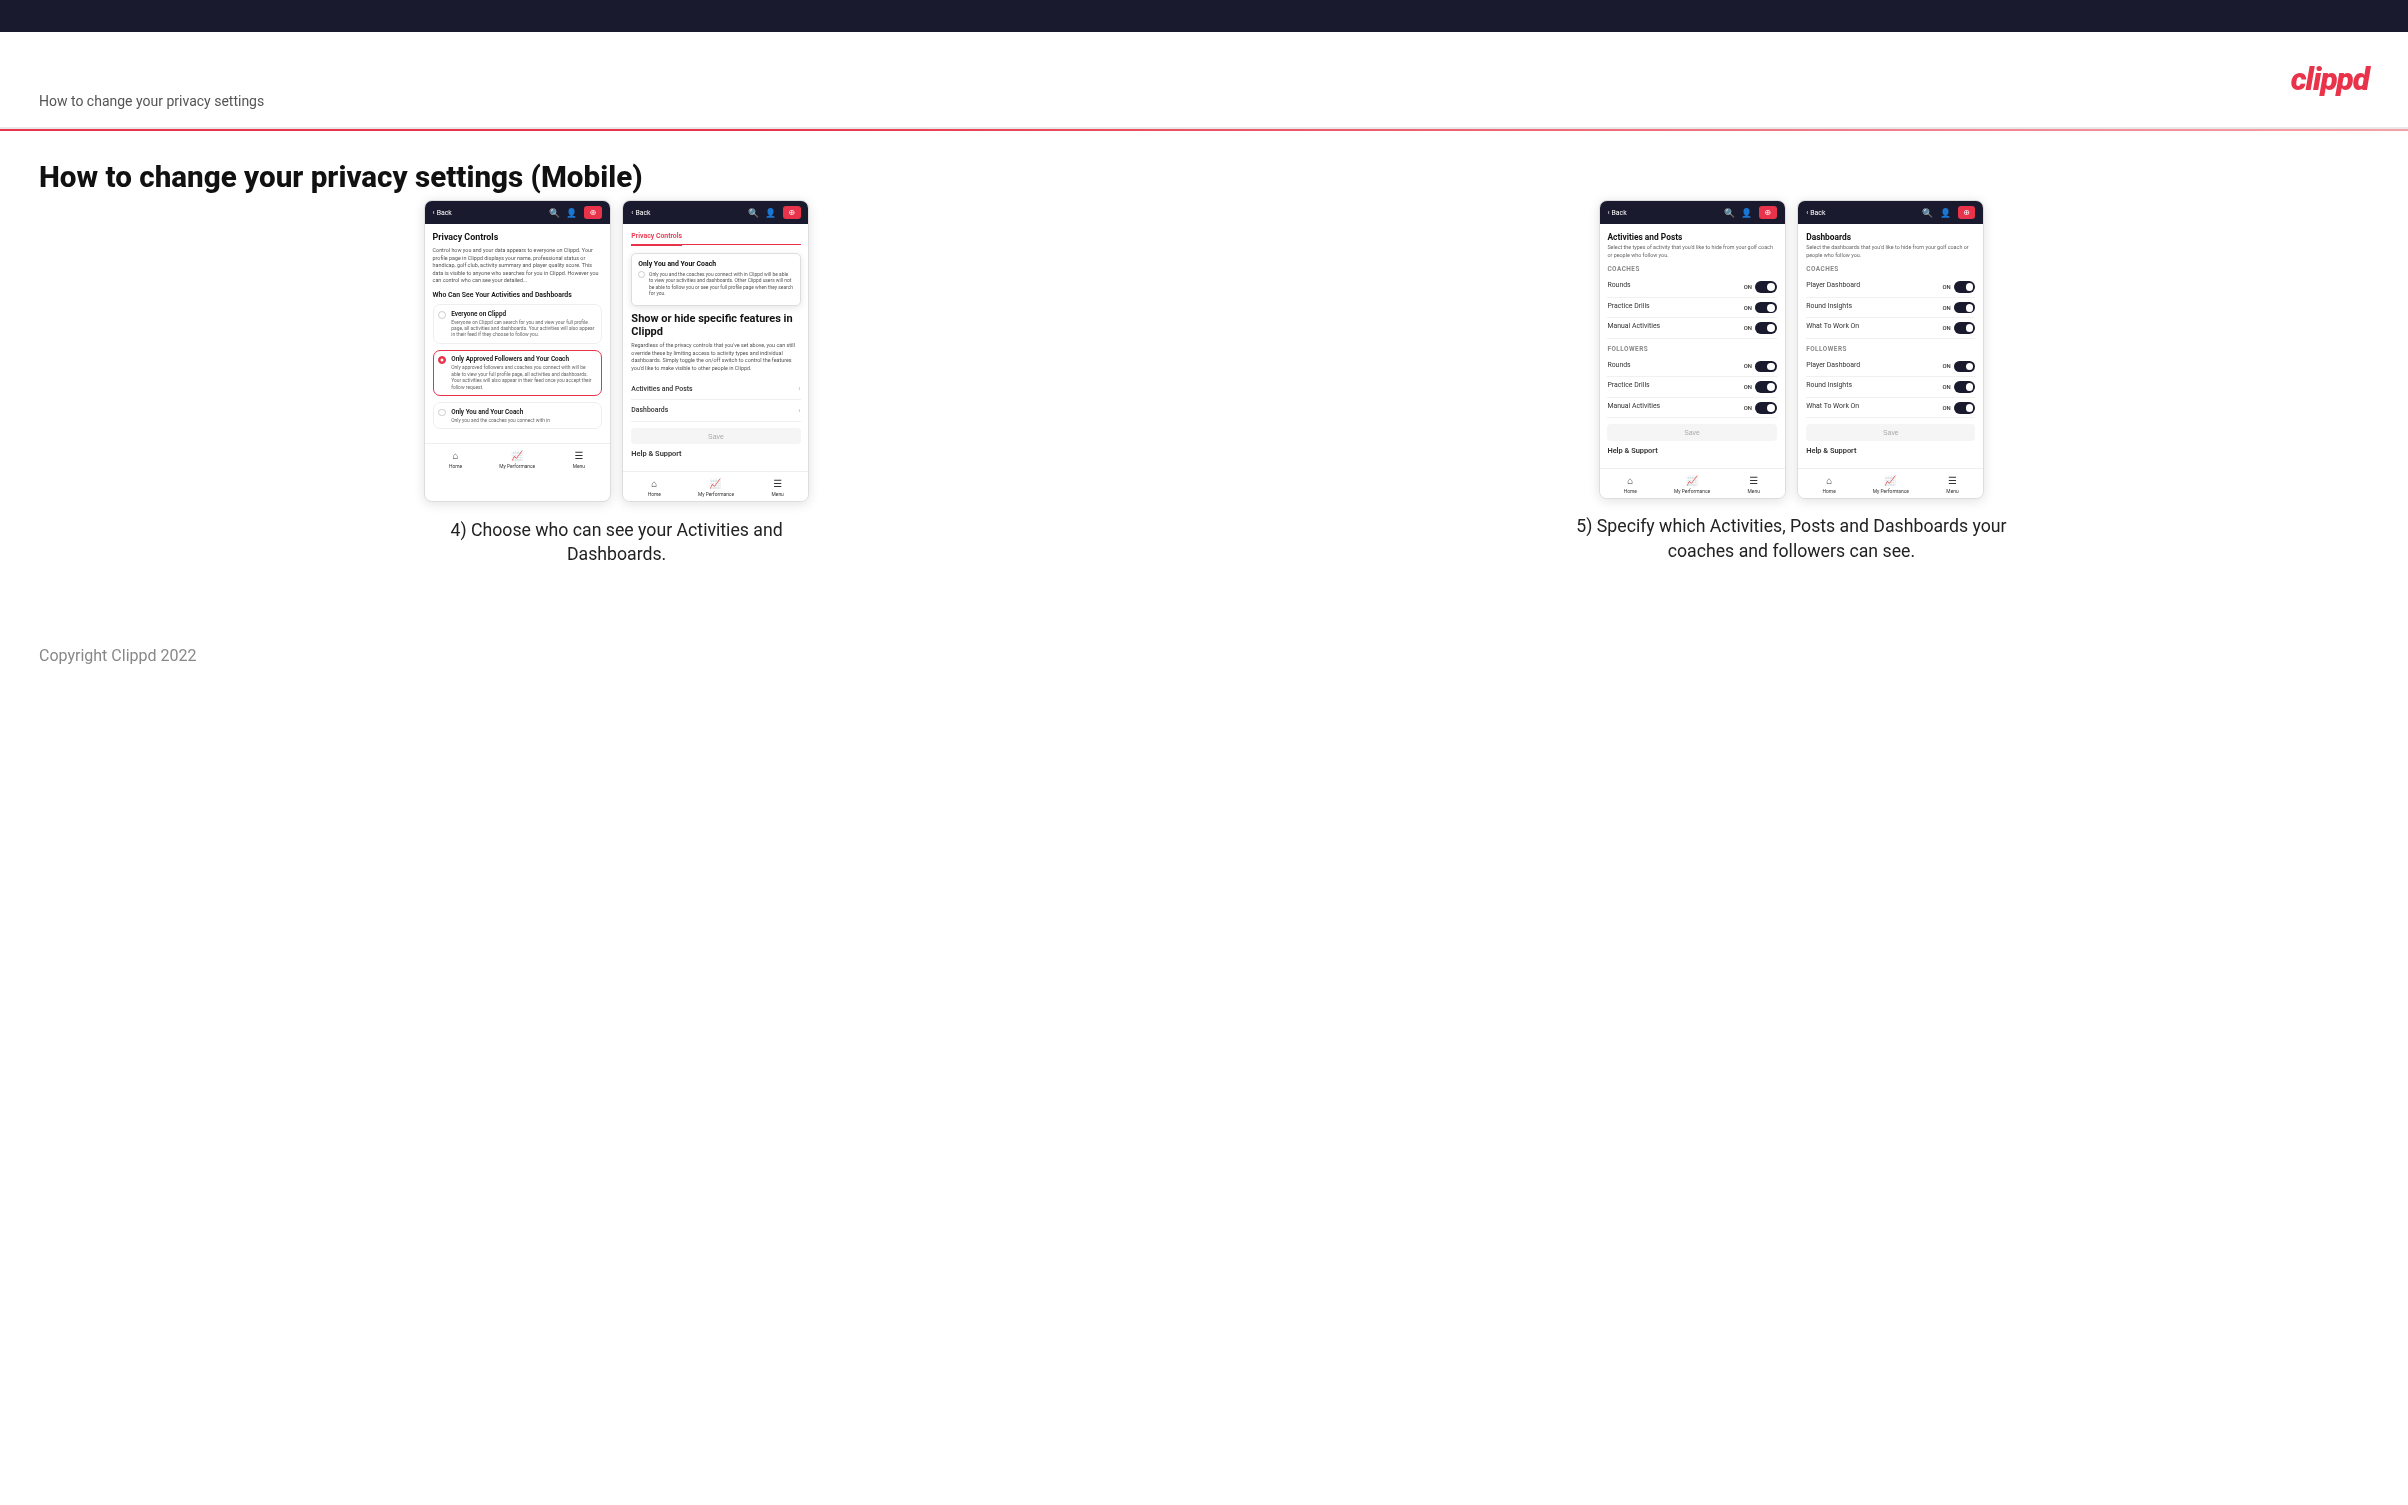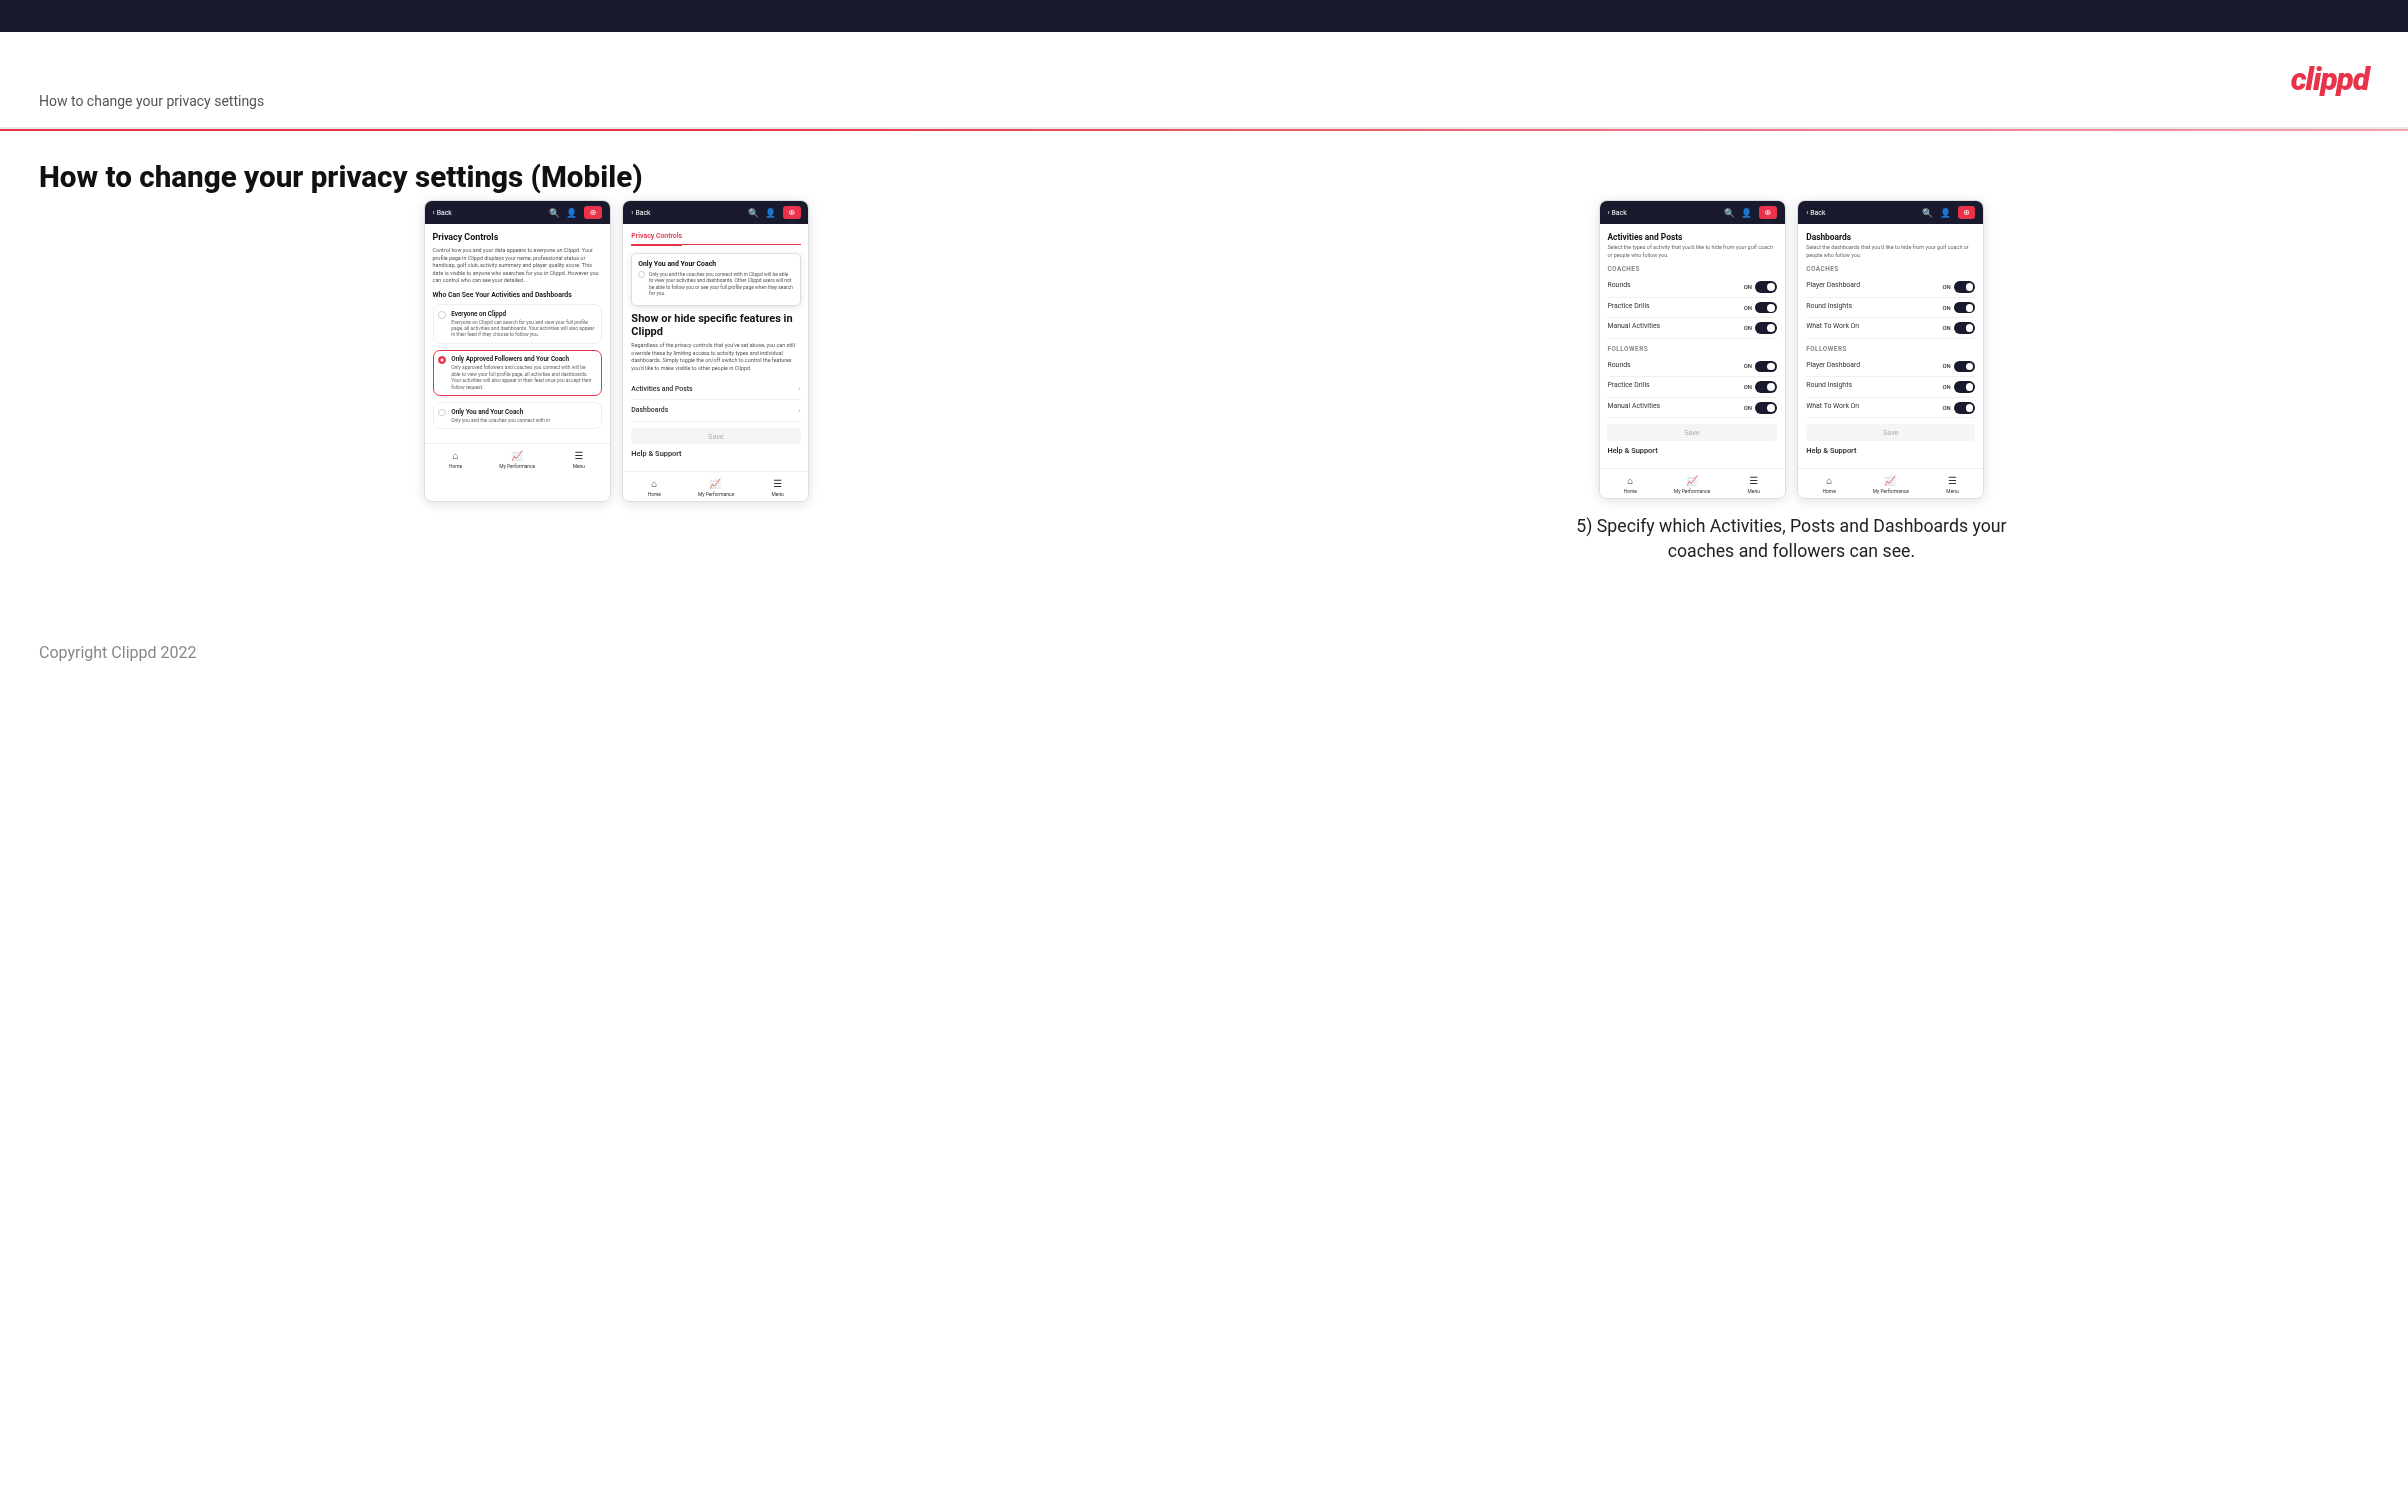--- a/index.html
+++ b/index.html
@@ -548,20 +548,21 @@
               <span class="bottom-nav-label">My Performance</span>
             </div>
             <div class="bottom-nav-item">
               <span class="bottom-nav-icon">☰</span>
               <span class="bottom-nav-label">Menu</span>
             </div>
           </div>
         </div>
 
       </div>
+      <div class="caption">4) Choose who can see your Activities and Dashboards.</div>
     </div>
 
     <div class="screenshot-group">
       <div class="screenshots-pair">
 
         <div class="phone-frame">
           <div class="phone-nav-bar">
             <div class="back-btn">
               <span>‹</span>
               <span>Back</span>

